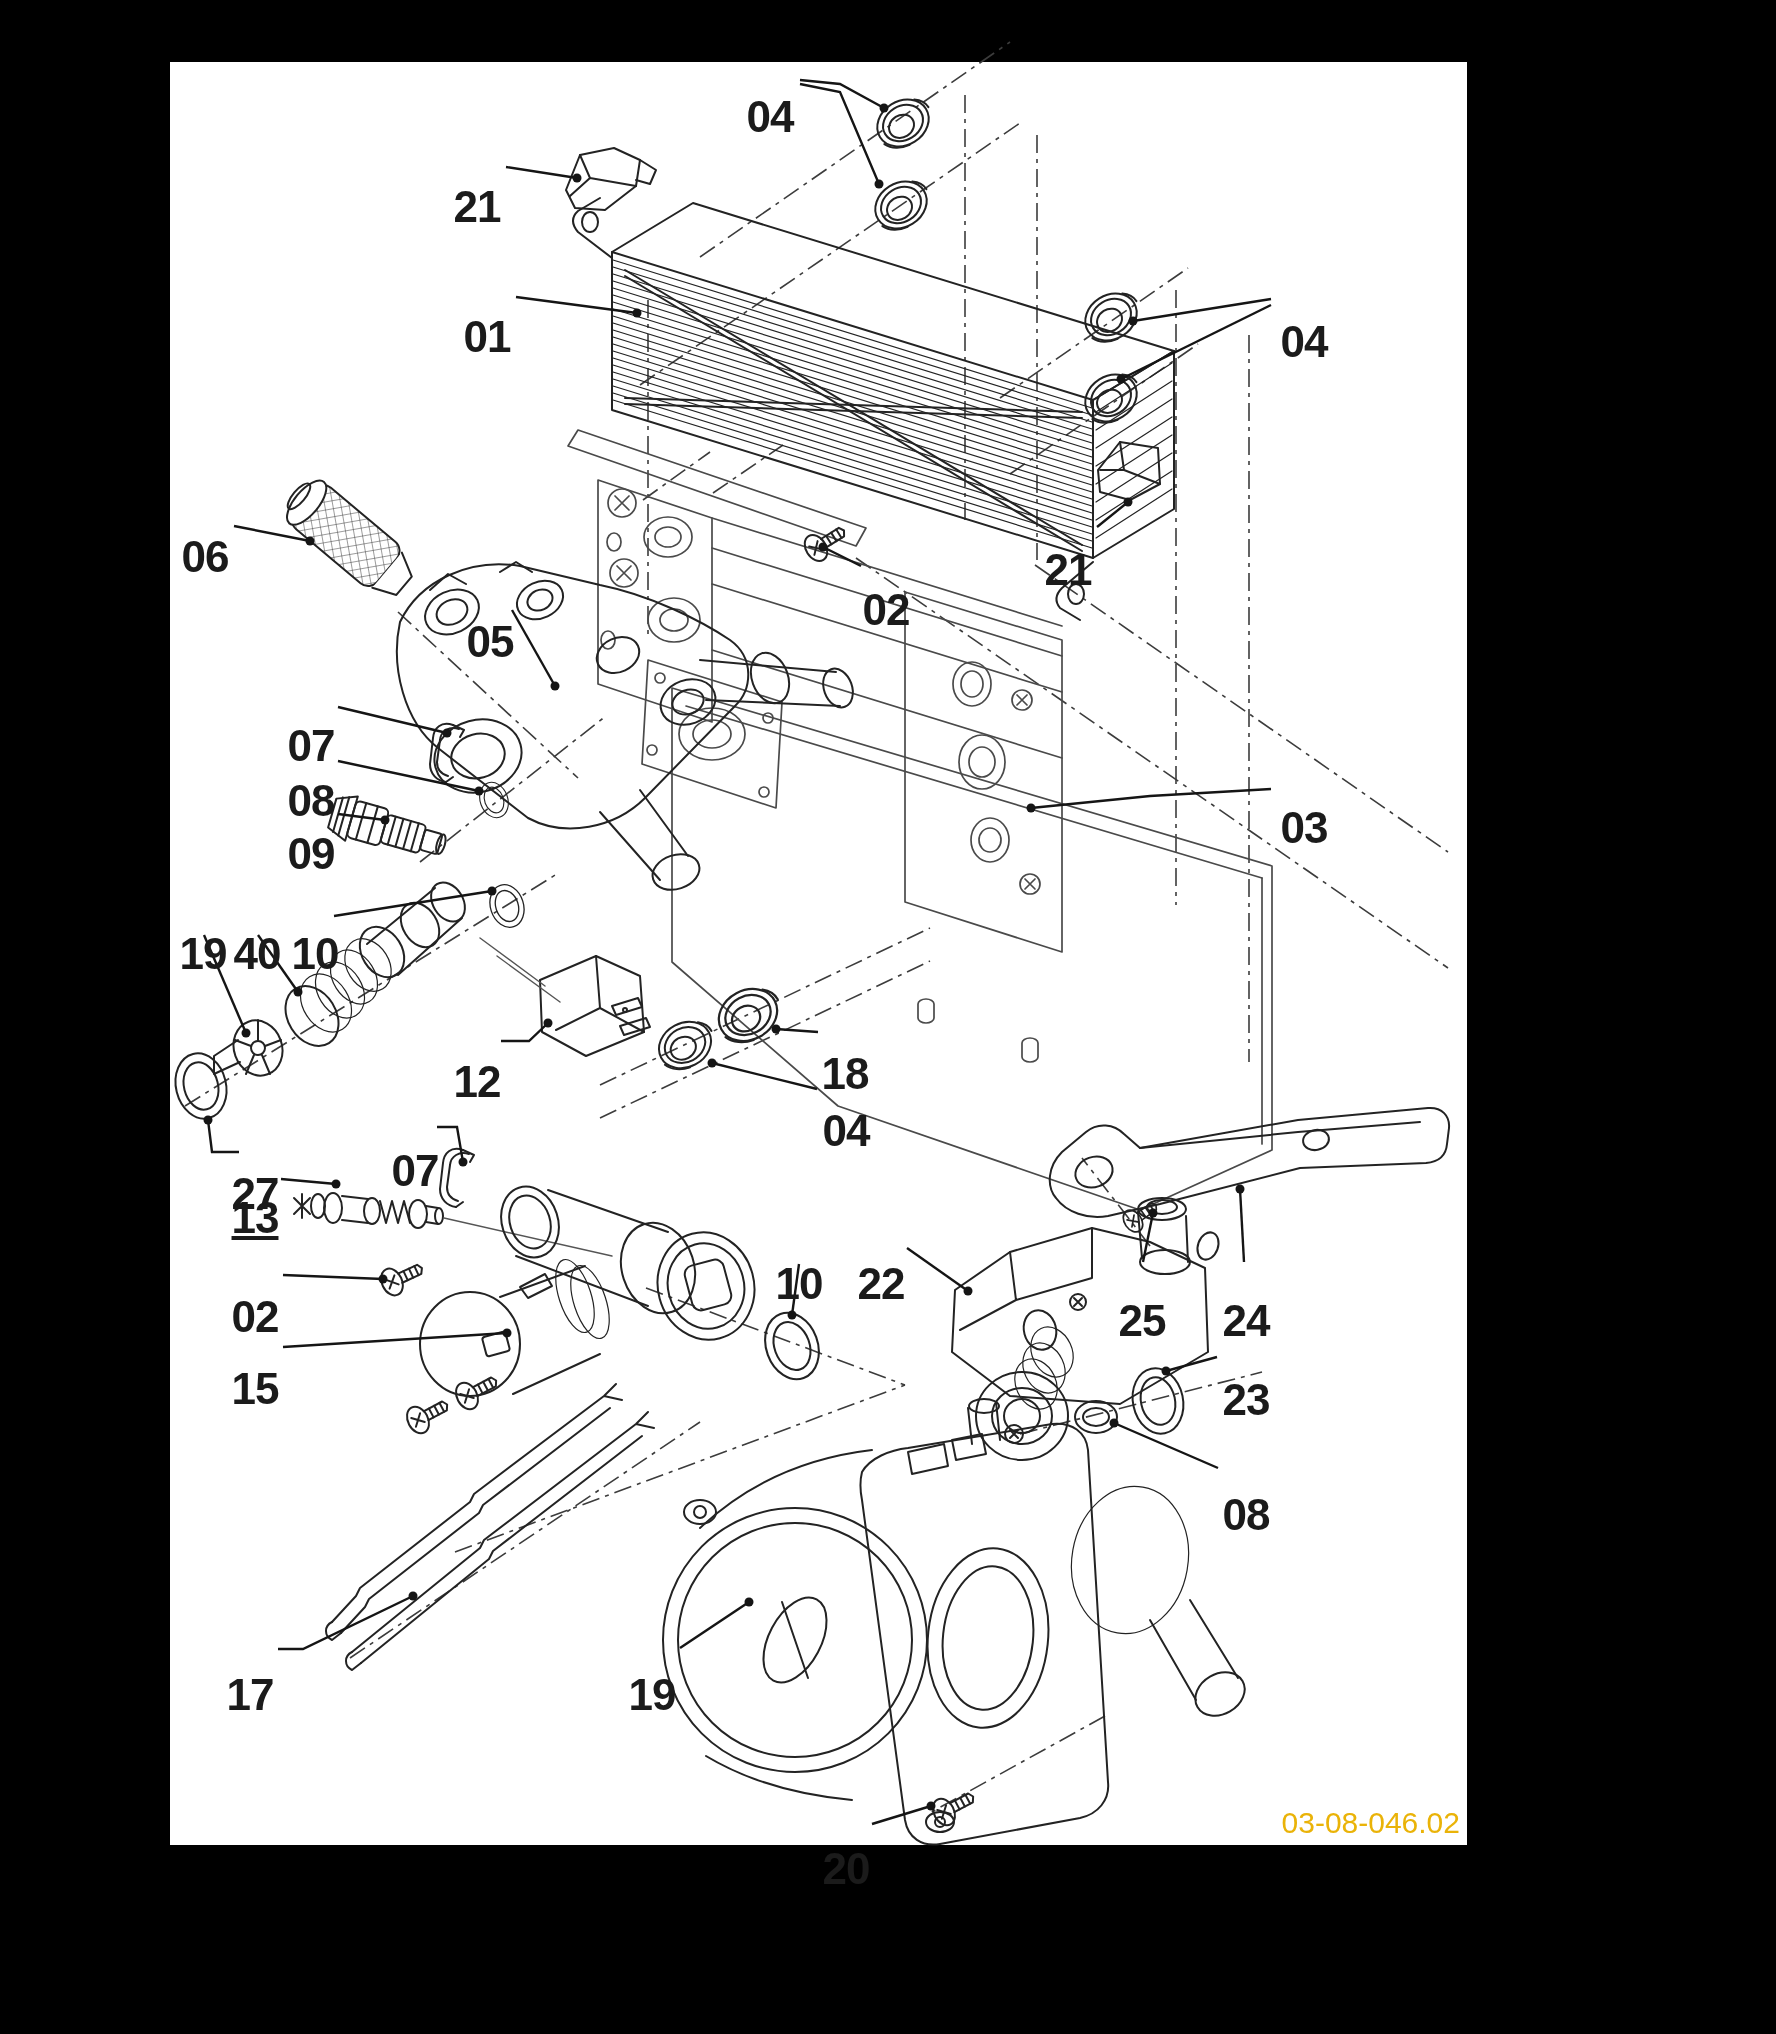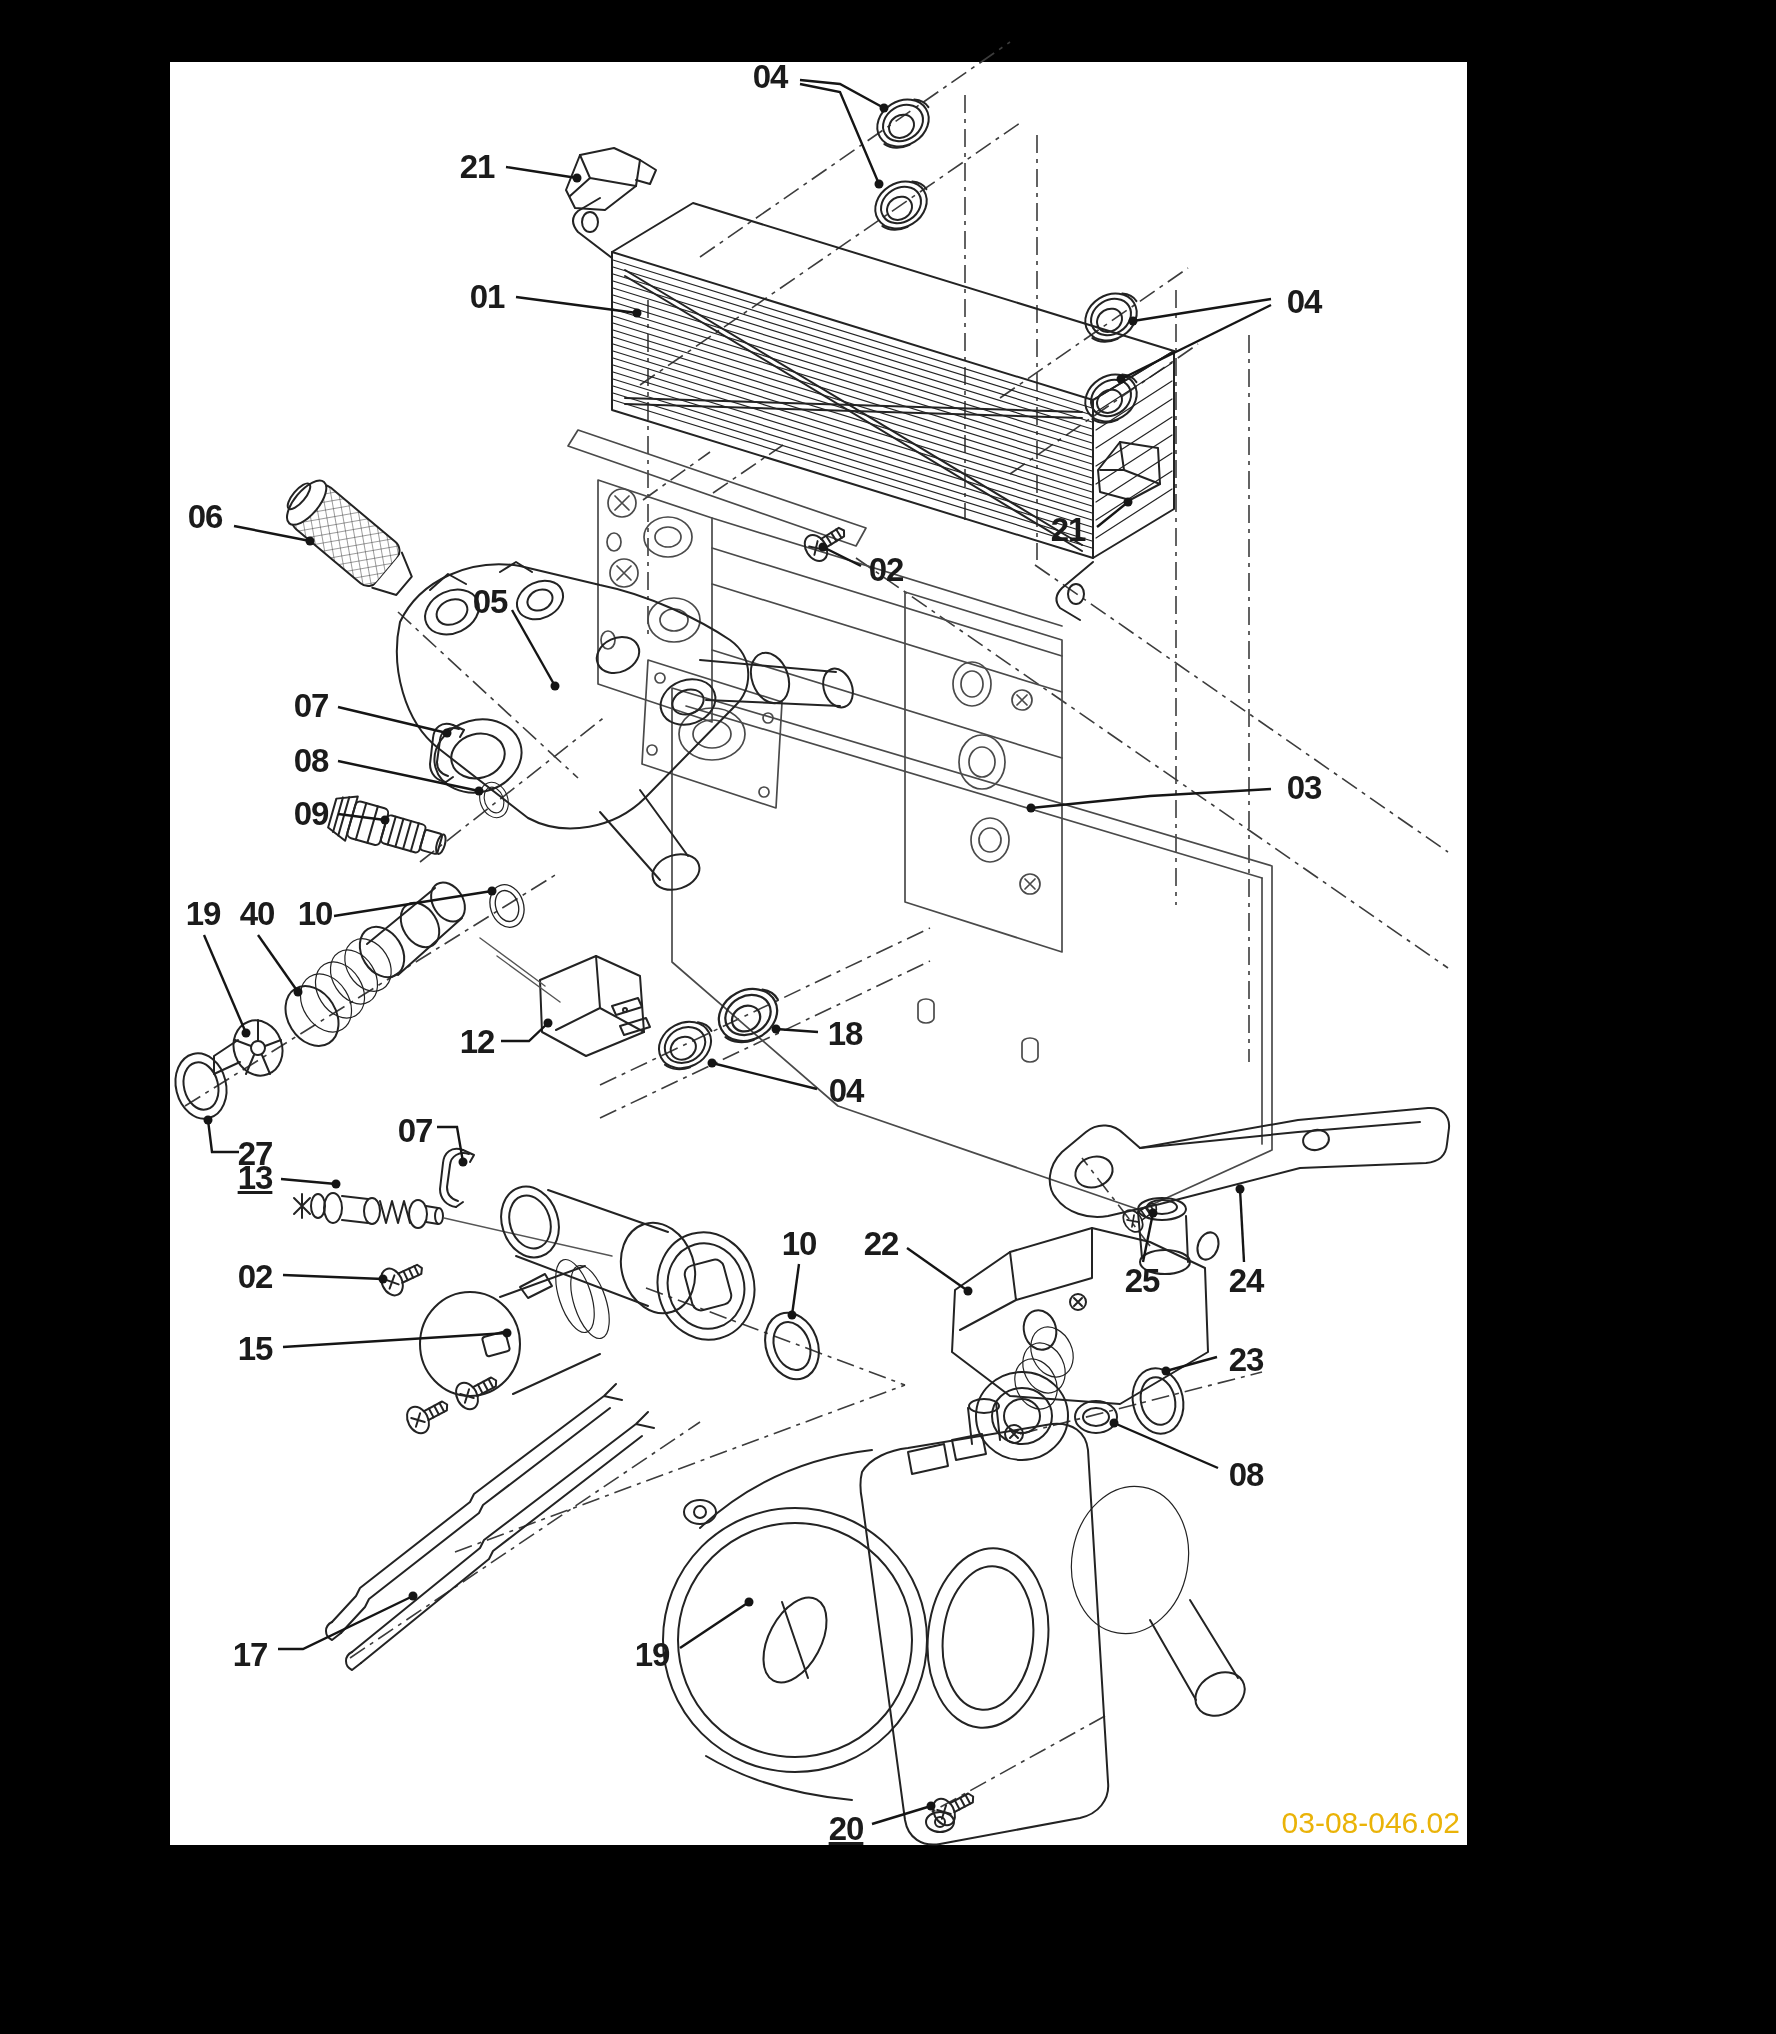--- a/index.html
+++ b/index.html
@@ -1,21 +1,21 @@
 <!DOCTYPE html>
 <html><head>
 <meta charset="utf-8">
 <style>
   html,body{margin:0;padding:0;background:#000;}
   .page{position:relative;width:1776px;height:2034px;background:#000;overflow:hidden;
         font-family:"Liberation Sans","DejaVu Sans",sans-serif;}
   .sheet-svg{position:absolute;left:0;top:0;}
   .callout{position:absolute;transform:translate(-50%,-50%);
            font-family:"Liberation Sans","DejaVu Sans",sans-serif;
-           font-size:33px;font-weight:bold;color:#1b1b1b;letter-spacing:-1px;white-space:nowrap;}
+           font-size:44px;font-weight:bold;color:#1b1b1b;letter-spacing:-1px;white-space:nowrap;margin-top:40px;}
   .drawing-number{position:absolute;left:1270px;top:1806px;width:190px;text-align:right;
            font-size:30px;color:#eab308;font-weight:normal;}
   .leader{fill:none;stroke:#151515;stroke-width:2.4px;}
   .leader-dot{fill:#151515;stroke:none;}
   .part{fill:none;stroke:#232323;stroke-width:2px;stroke-linecap:round;stroke-linejoin:round;}
   .part-bg{fill:none;stroke:#4a4a4a;stroke-width:1.7px;stroke-linecap:round;stroke-linejoin:round;}
   .thin{stroke-width:1.2px;}
   .dashdot{fill:none;stroke:#3c3c3c;stroke-width:1.6px;stroke-dasharray:18 6 4 6;}
   .construct{fill:none;stroke:#555;stroke-width:1.4px;}
 </style>
@@ -466,19 +466,19 @@
       <div class="callout" style="left: 255px; top: 1277px;">02</div>
       <div class="callout" style="left: 255px; top: 1349px;">15</div>
       <div class="callout" style="left: 799px; top: 1244px;">10</div>
       <div class="callout" style="left: 881px; top: 1244px;">22</div>
       <div class="callout" style="left: 1142px; top: 1281px;">25</div>
       <div class="callout" style="left: 1246px; top: 1281px;">24</div>
       <div class="callout" style="left: 1246px; top: 1360px;">23</div>
       <div class="callout" style="left: 1246px; top: 1475px;">08</div>
       <div class="callout" style="left: 250px; top: 1655px;">17</div>
       <div class="callout" style="left: 652px; top: 1655px;">19</div>
-      <div class="callout" style="left: 846px; top: 1829px; text-decoration: underline;">20</div>
+      <div class="callout" style="left: 846px; top: 1829px;">20</div>
       <div class="callout" style="left: 845px; top: 1034px;">18</div>
       <div class="callout" style="left: 846px; top: 1091px;">04</div>
     </div>
 
 <div class="drawing-number">03-08-046.02</div>
 </div>
 
 </body></html>

